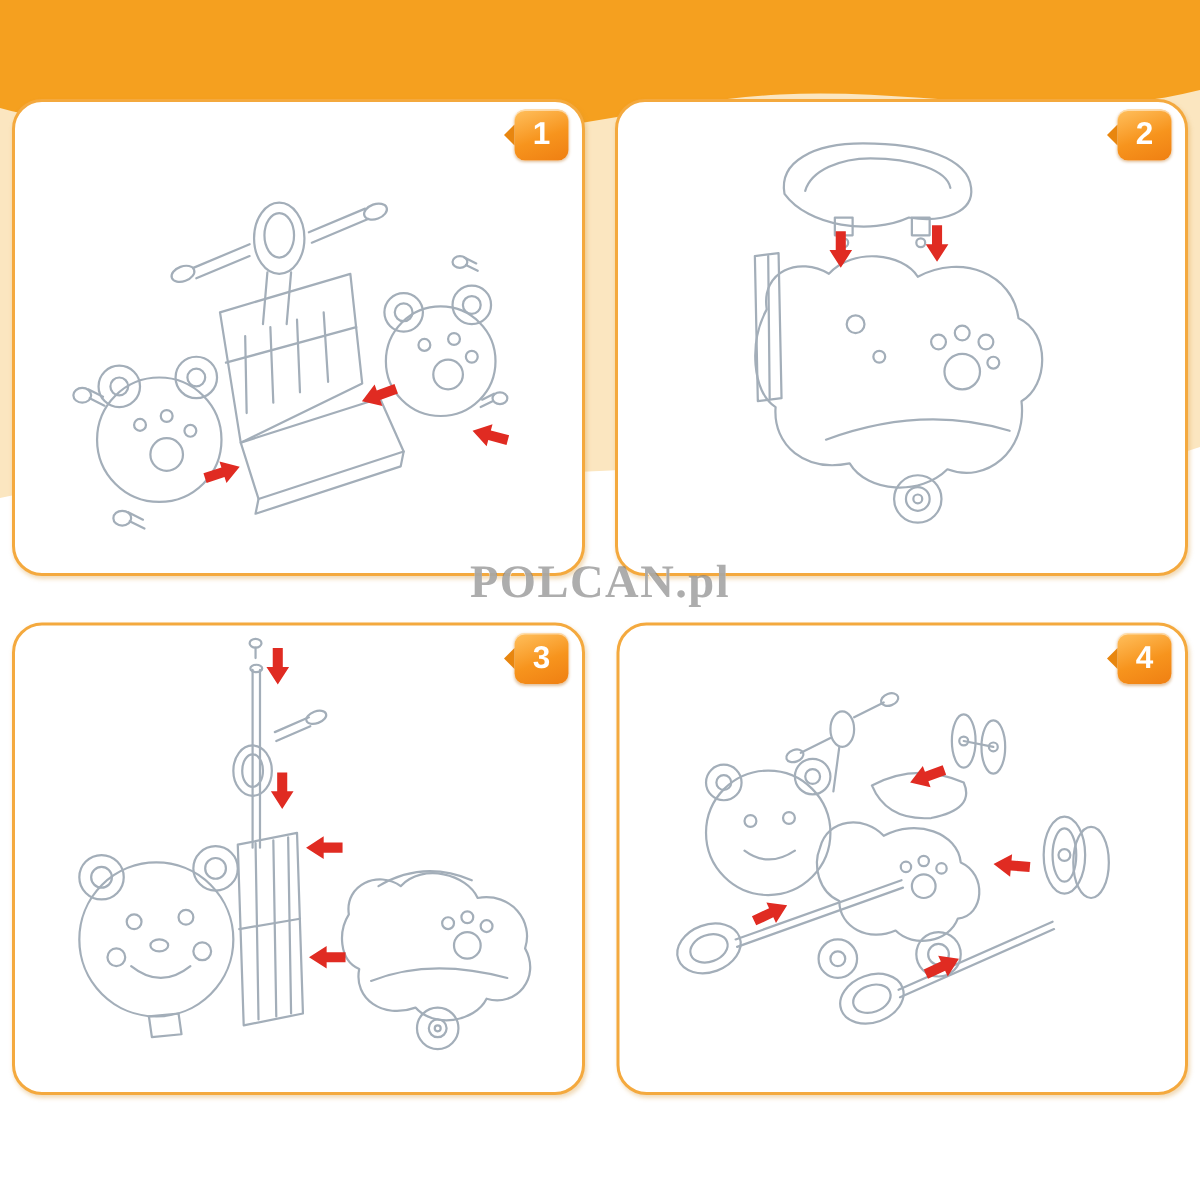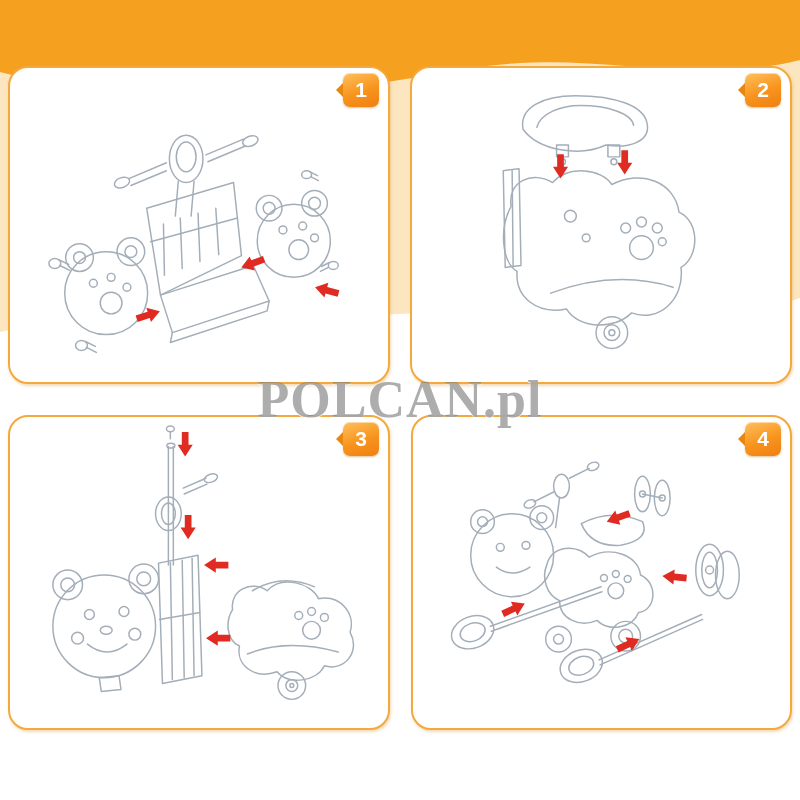--- a/index.html
+++ b/index.html
@@ -1,20 +1,20 @@
 <!DOCTYPE html>
 <html><head>
 <meta charset="utf-8">
 <style>
   *{margin:0;padding:0;box-sizing:border-box}
   html,body{width:800px;height:800px}
   body{position:relative;overflow:hidden;background:#fff;font-family:"Liberation Sans",sans-serif}
   .bg{position:absolute;left:0;top:0;width:800px;height:800px;z-index:0}
   .watermark{position:absolute;left:0;top:370px;width:100%;text-align:center;z-index:6;
-    font-family:"Liberation Serif",serif;font-weight:bold;font-size:52px;
+    font-family:"Liberation Serif",serif;font-weight:bold;font-size:31px;
     color:rgba(122,122,122,.62);letter-spacing:1px;text-shadow:0 1px 0 rgba(255,255,255,.8)}
   .panel{position:absolute;background:#fff;border:2px solid #f4a93e;border-radius:20px;z-index:2;
     box-shadow:1px 2px 3px rgba(214,150,50,.35)}
   .p1{left:8px;top:66px;width:382px;height:318px}
   .p2{left:410px;top:66px;width:382px;height:318px}
   .p3{left:8px;top:415px;width:382px;height:315px}
   .p4{left:411px;top:415px;width:381px;height:315px}
   .panel svg.art{position:absolute;left:0;top:0;width:100%;height:100%}
   .badge{position:absolute;top:5px;right:9px;width:36px;height:34px;border-radius:7px;
     background:linear-gradient(160deg,#ffc05e,#f7941d 55%,#ef7f12);

